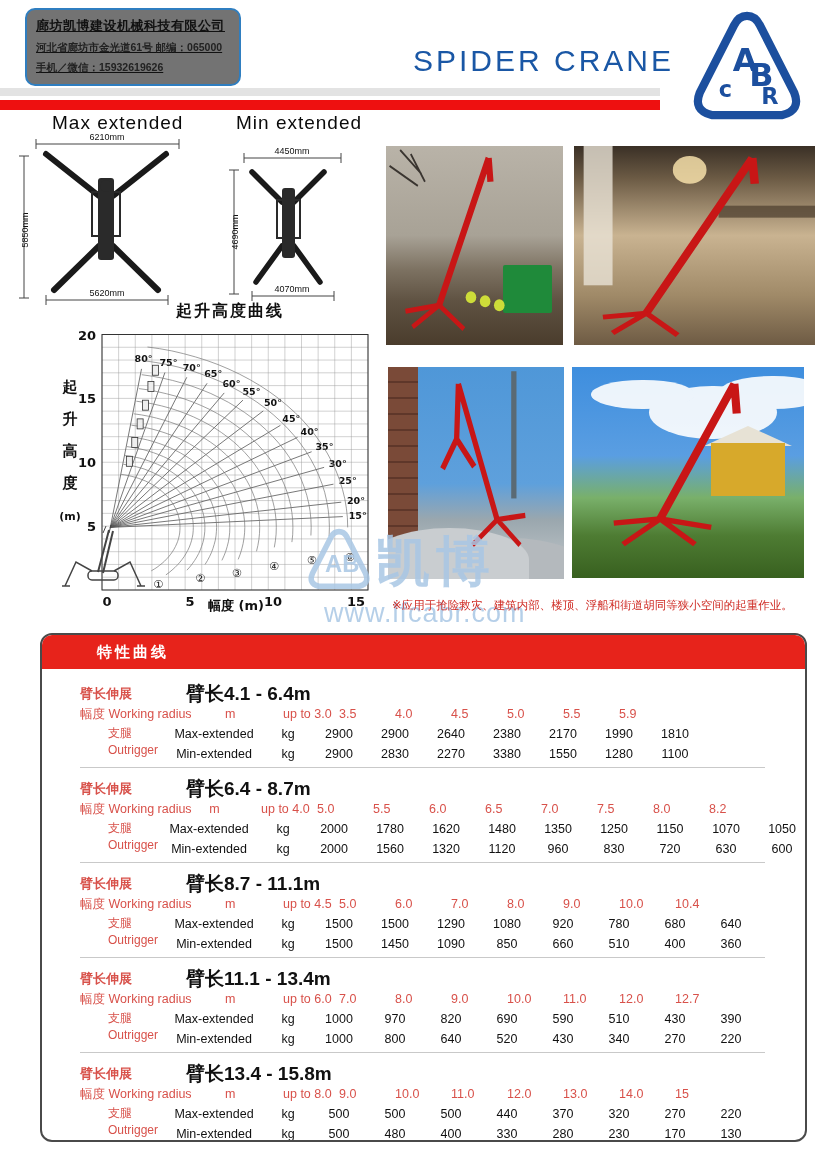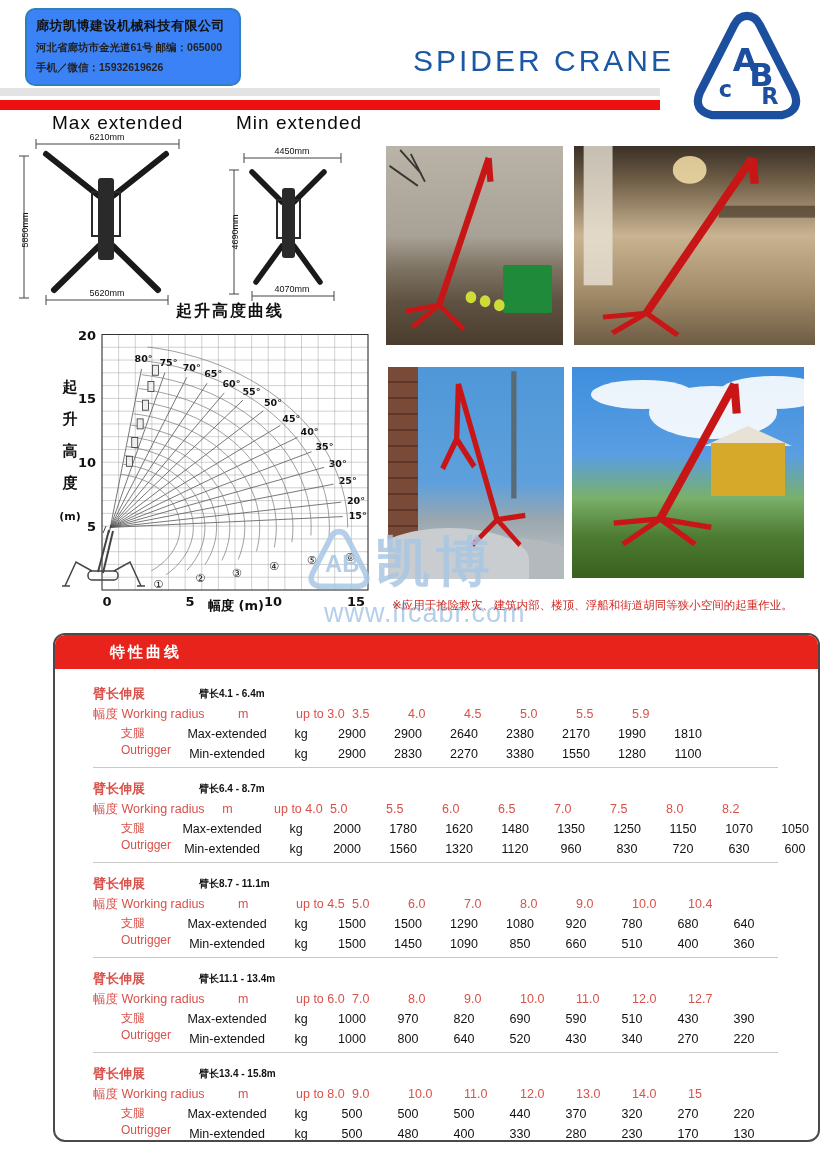--- a/index.html
+++ b/index.html
@@ -1,20 +1,20 @@
 <!DOCTYPE html>
 <html><head>
 <meta charset="utf-8">
 <style>
   html,body{margin:0;padding:0;background:#fff;}
   .page{position:relative;width:827px;height:1169px;background:#fff;overflow:hidden;
         font-family:"Liberation Sans","DejaVu Sans",sans-serif;color:#111;}
   
   .company-box{position:absolute;left:25px;top:8px;width:216px;height:78px;border:2px solid #2f7ec0;
-        border-radius:10px;padding:7px 9px;box-sizing:border-box;background:#3b82f6;}
+        border-radius:10px;padding:7px 9px;box-sizing:border-box;background:#737373;text-decoration:underline;}
   .company-name{font-size:13px;font-weight:bold;letter-spacing:.5px;white-space:nowrap;}
   .company-line{font-size:10.5px;font-weight:bold;margin-top:6px;color:#222;white-space:nowrap;}
   .main-title{position:absolute;left:413px;top:44px;font-size:30px;color:#1a57a5;letter-spacing:3px;white-space:nowrap;}
   .stripe-gray{position:absolute;left:0;top:88px;width:660px;height:8px;background:#e3e3e3;}
   .stripe-red{position:absolute;left:0;top:100px;width:660px;height:10px;background:#ee1010;}
   .logo{position:absolute;left:683px;top:10px;width:128px;height:118px;}
   
   .diag-label{position:absolute;font-size:19px;color:#0a0a0a;letter-spacing:1px;white-space:nowrap;}
   .diag-svg{position:absolute;}
   .dim-text{font-size:9px;fill:#111;font-family:"Liberation Sans",sans-serif;}
@@ -42,31 +42,31 @@
       border-right:44px solid transparent;border-bottom:20px solid #e7e2d5;}
   .p4-cloud{position:absolute;left:8%;top:6%;width:45%;height:14%;background:#fff;border-radius:50%;
       box-shadow:70px 18px 0 12px #fff, 130px -2px 0 2px #fff;opacity:.9;}
   
   .note{position:absolute;left:392px;top:598px;width:432px;font-size:11.5px;color:#cf2b24;white-space:nowrap;}
   .watermark{position:absolute;left:302px;top:526px;width:330px;color:#a9c7e5;opacity:.85;pointer-events:none;}
   .wm-row{display:flex;align-items:center;}
   .wm-text{font-size:54px;font-weight:bold;letter-spacing:6px;line-height:1;}
   .wm-url{font-size:27px;letter-spacing:1px;margin-top:2px;margin-left:22px;}
   
-  .spec-box{position:absolute;left:53px;top:633px;width:767px;height:509px;border:2px solid #4a4a4a;
+  .spec-box{position:absolute;left:40px;top:633px;width:767px;height:509px;border:2px solid #4a4a4a;
       border-radius:12px;background:#fff;box-sizing:border-box;overflow:hidden;}
   .spec-header{height:34px;background:#e7231b;border-radius:9px 9px 0 0;color:#fff;font-size:15px;
       font-weight:bold;line-height:34px;padding-left:55px;letter-spacing:3px;}
   .sec{margin:0 40px 0 38px;padding:11px 0 3px 0;}
   .sec.first{padding-top:15px;}
   .sec:not(.first){border-top:1px solid #c9c9c9;}
   .srow{display:flex;height:20px;align-items:center;white-space:nowrap;}
   .rowA{font-weight:bold;font-size:13px;}
   .rowA .l1{width:106px;color:#d8514a;}
-  .rowA .boom{color:#111;font-size:10px;}
+  .rowA .boom{color:#111;font-size:19px;}
   .rowB{color:#d8514a;font-size:12.5px;}
   .rowB .l{width:145px;}
   .rowB .u{width:58px;}
   .val{width:56px;flex:0 0 56px;}
   .rowCD{display:flex;}
   .outrig{width:55px;color:#d8514a;font-size:12px;line-height:1.45;padding-top:1px;margin-left:28px;}
   .cd{flex:1;}
   .cdrow{font-size:12.5px;color:#111;text-align:center;}
   .cdrow .ext{width:102px;}
   .cdrow .u2{width:46px;}

